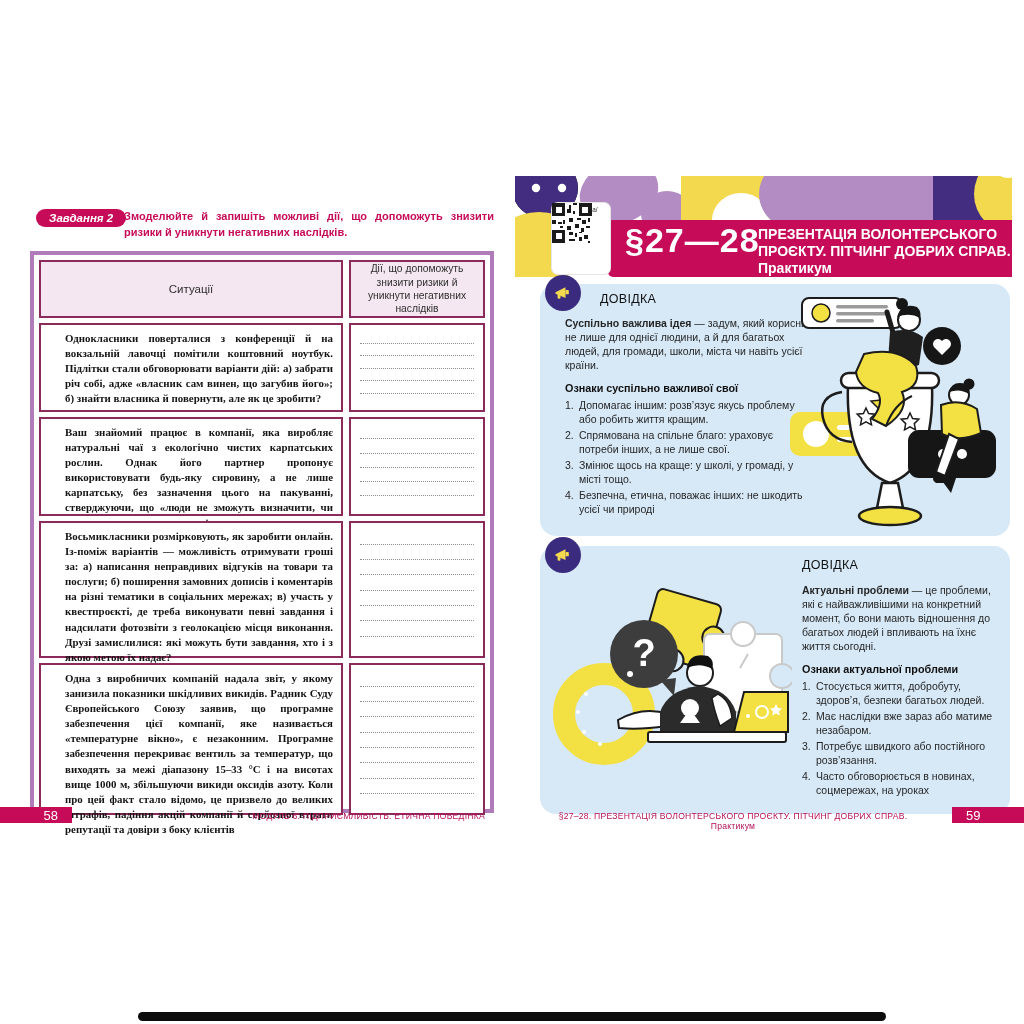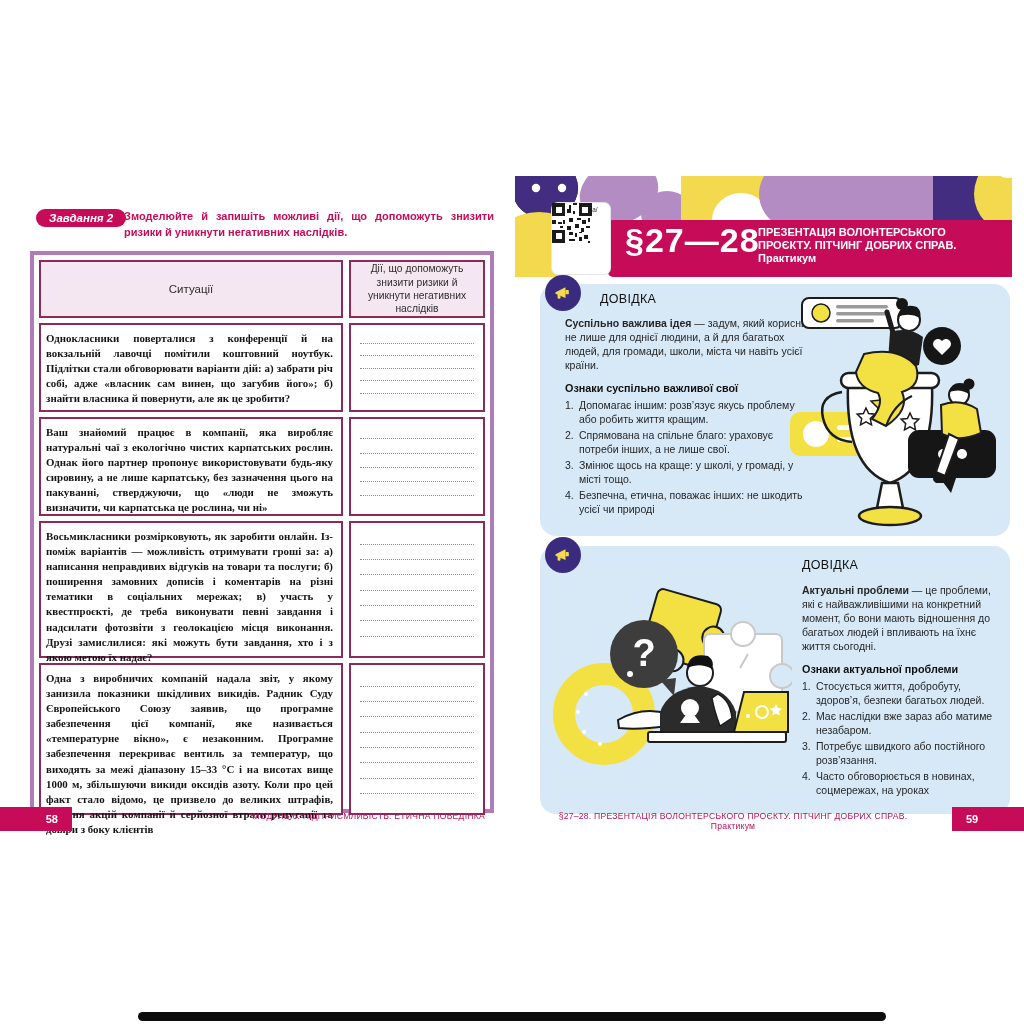--- a/index.html
+++ b/index.html
@@ -18,39 +18,39 @@
   .t-row{display:flex;gap:6px;}
   .t-cell{border:2px solid #8d2a5c;box-sizing:border-box;background:#fff;}
   .t-head .t-cell{background:#f5e7f1;display:flex;align-items:center;justify-content:center;
       text-align:center;color:#2e2e2e;}
   .t-head{height:58px;flex:0 0 auto;}
   .c-sit{flex:1 1 auto;}
   .c-act{flex:0 0 136px;width:136px;}
   .t-head .c-sit{font-size:11.5px;}
   .t-head .c-act{font-size:10.3px;line-height:1.3;padding:16px 3px;}
   .t-body .c-sit{font-family:"Liberation Serif",serif;font-weight:bold;font-size:10.9px;
-      line-height:1.38;padding:6px 8px 4px 5px;text-align:justify;color:#141414;}
+      line-height:1.38;padding:6px 8px 4px 24px;text-align:justify;color:#141414;}
   .t-body .c-act{display:flex;flex-direction:column;justify-content:space-evenly;padding:6px 9px;}
   .dotline{border-bottom:1.6px dotted #8f8f8f;height:1px;}
 
-  .pagenum-box{position:absolute;background:#c60b58;color:#fff;font-weight:bold;
-      font-size:11px;height:24px;display:flex;align-items:center;}
+  .pagenum-box{position:absolute;background:#c60b58;color:#fff;font-weight:normal;
+      font-size:13px;height:16px;display:flex;align-items:center;}
   .pn-left{left:0;top:807px;width:72px;justify-content:flex-end;padding-right:14px;box-sizing:border-box;}
   .pn-right{left:952px;top:807px;width:72px;justify-content:flex-start;padding-left:14px;box-sizing:border-box;}
   .foot-text{position:absolute;top:811px;color:#b6135a;font-size:8.6px;letter-spacing:.25px;}
   .ft-left{left:130px;width:355px;text-align:right;}
   .ft-right{left:548px;width:370px;text-align:center;}
 
   
   .banner{position:absolute;left:515px;top:176px;width:497px;height:101px;}
   .banner svg{position:absolute;left:0;top:0;}
   .band{position:absolute;left:93px;top:44px;width:404px;height:57px;background:#c60b58;
       border-top-left-radius:5px;border-bottom-left-radius:5px;}
   .band-num{position:absolute;left:17px;top:1px;color:#fff;font-weight:bold;font-size:34px;letter-spacing:1px;}
-  .band-title{position:absolute;left:150px;top:6px;color:#fff;font-weight:bold;font-size:11px;line-height:1.2;}
+  .band-title{position:absolute;left:150px;top:6px;color:#fff;font-weight:bold;font-size:14px;line-height:1.2;}
   .qr-box{position:absolute;left:37px;top:27px;width:58px;height:71px;background:#fff;border-radius:6px;
       box-shadow:0 0 0 1px #e5e5e5;display:flex;flex-direction:column;align-items:center;padding-top:3px;box-sizing:border-box;}
   .qr-cap{font-size:6.4px;line-height:1.25;color:#333;text-align:center;}
 
   
   .refbox{position:absolute;background:#d7e9f7;border-radius:16px;}
   .box1{left:540px;top:284px;width:470px;height:252px;}
   .box2{left:540px;top:546px;width:470px;height:268px;}
   .mega-icon{position:absolute;width:36px;height:36px;border-radius:50%;background:#3a2b7e;
       display:flex;align-items:center;justify-content:center;z-index:3;}

